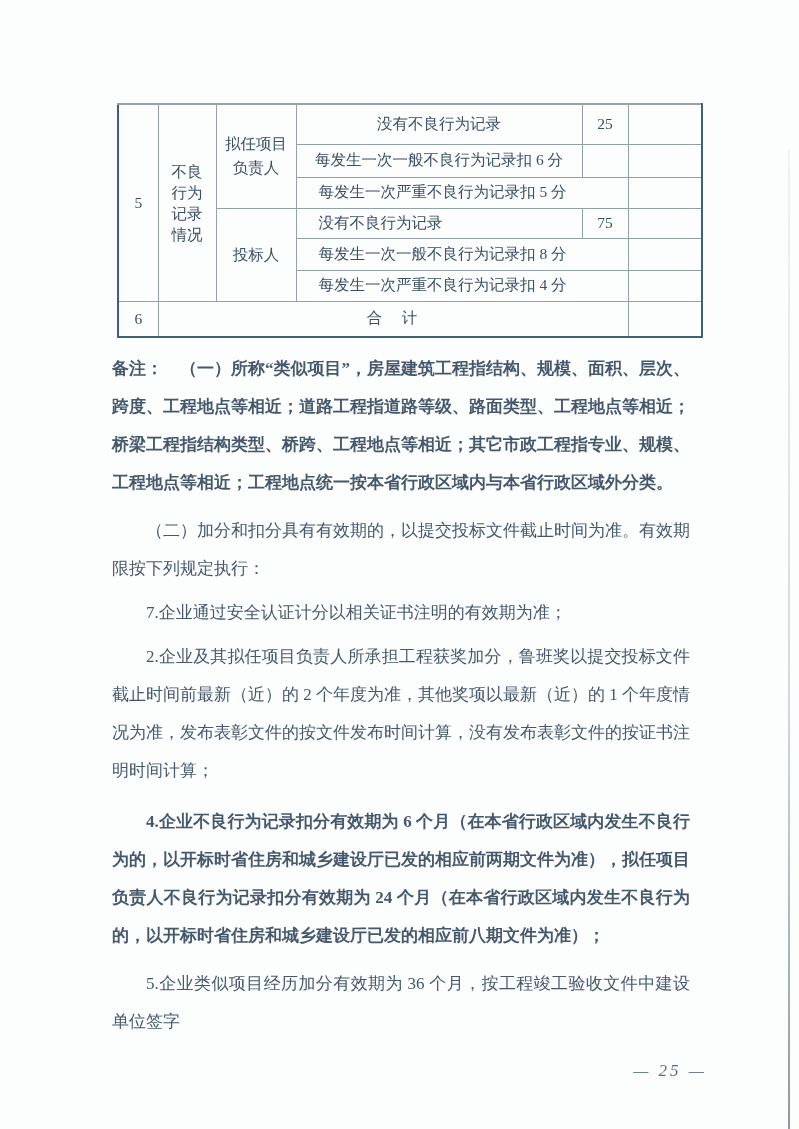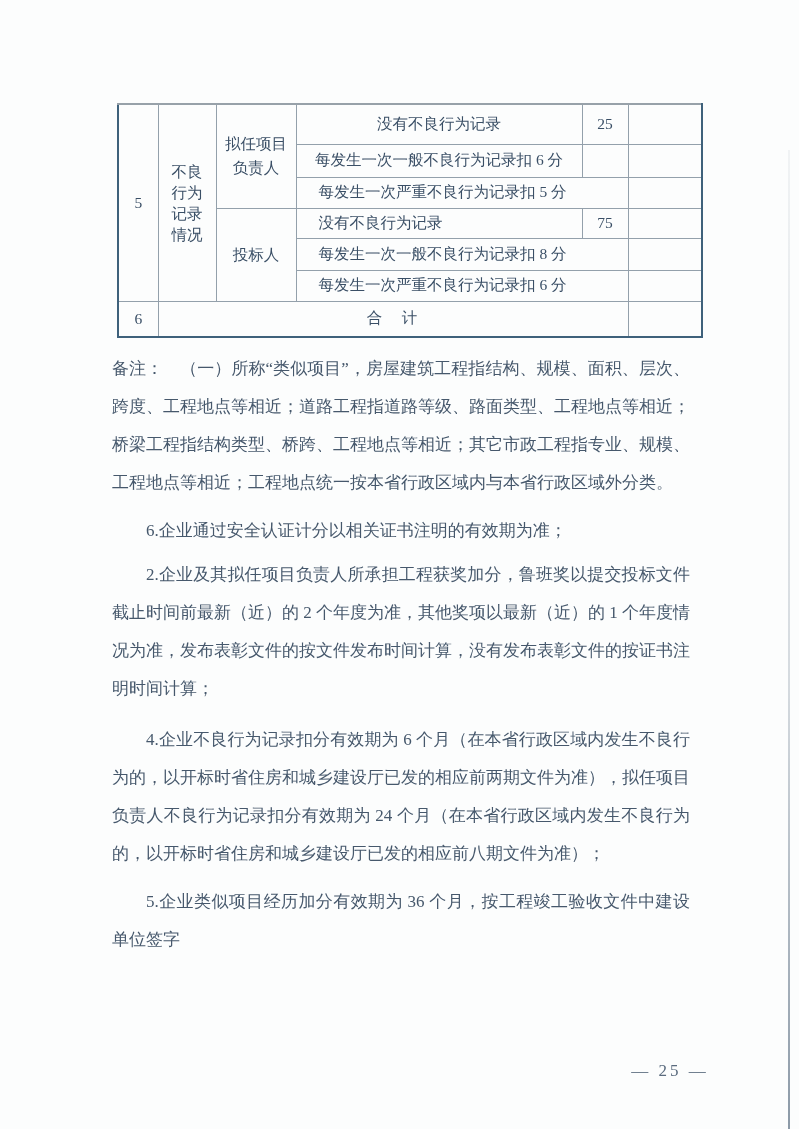--- a/index.html
+++ b/index.html
@@ -62,32 +62,33 @@
     line-height: 38px;
     color: #46586c;
   }
   .notes p {
     margin: 0;
     text-align: justify;
     word-break: break-all;
   }
   .notes p.indent { text-indent: 2em; }
   .notes p.gap-s  { margin-bottom: 6px; }
-  .notes p.gap-m  { margin-bottom: 10px; }
+  .notes p.gap-m  { margin-bottom: 10px; font-weight: bold; }
   .notes p.gap-l  { margin-bottom: 13px; }
   
   .page-number {
     position: absolute;
     top: 1061px;
     left: 600px;
     width: 140px;
     text-align: center;
     font-size: 17px;
     letter-spacing: 3px;
     color: #5a6b7e;
+    font-style: italic;
   }
   
   .scan-line {
     position: absolute;
     left: 788px;
     top: 150px;
     width: 2px;
     height: 979px;
     background: linear-gradient(to bottom,
       rgba(138,152,166,0.10) 0%,
@@ -131,34 +132,35 @@
         <td rowspan="3" class="role">投标人</td>
         <td class="left">没有不良行为记录</td>
         <td>75</td>
         <td></td>
       </tr>
       <tr style="height:32px">
         <td colspan="2" class="left">每发生一次一般不良行为记录扣 8 分</td>
         <td></td>
       </tr>
       <tr style="height:31px">
-        <td colspan="2" class="left">每发生一次严重不良行为记录扣 6 分</td>
+        <td colspan="2" class="left">每发生一次严重不良行为记录扣 4 分</td>
         <td></td>
       </tr>
       <tr style="height:36px">
         <td>6</td>
         <td colspan="4" class="total-label">合　计</td>
         <td></td>
       </tr>
     </tbody>
   </table>
 
   <div class="notes">
     <p class="gap-m">备注：　（一）所称“类似项目”，房屋建筑工程指结构、规模、面积、层次、跨度、工程地点等相近；道路工程指道路等级、路面类型、工程地点等相近；桥梁工程指结构类型、桥跨、工程地点等相近；其它市政工程指专业、规模、工程地点等相近；工程地点统一按本省行政区域内与本省行政区域外分类。</p>
-    <p class="indent gap-s">6.企业通过安全认证计分以相关证书注明的有效期为准；</p>
+    <p class="indent gap-s">（二）加分和扣分具有有效期的，以提交投标文件截止时间为准。有效期限按下列规定执行：</p>
+    <p class="indent gap-s">7.企业通过安全认证计分以相关证书注明的有效期为准；</p>
     <p class="indent gap-l">2.企业及其拟任项目负责人所承担工程获奖加分，鲁班奖以提交投标文件截止时间前最新（近）的 2 个年度为准，其他奖项以最新（近）的 1 个年度情况为准，发布表彰文件的按文件发布时间计算，没有发布表彰文件的按证书注明时间计算；</p>
     <p class="indent gap-m">4.企业不良行为记录扣分有效期为 6 个月（在本省行政区域内发生不良行为的，以开标时省住房和城乡建设厅已发的相应前两期文件为准），拟任项目负责人不良行为记录扣分有效期为 24 个月（在本省行政区域内发生不良行为的，以开标时省住房和城乡建设厅已发的相应前八期文件为准）；</p>
     <p class="indent">5.企业类似项目经历加分有效期为 36 个月，按工程竣工验收文件中建设单位签字</p>
   </div>
 
   <div class="page-number">— 25 —</div>
 
   <div class="scan-line"></div>
 
 </div>

